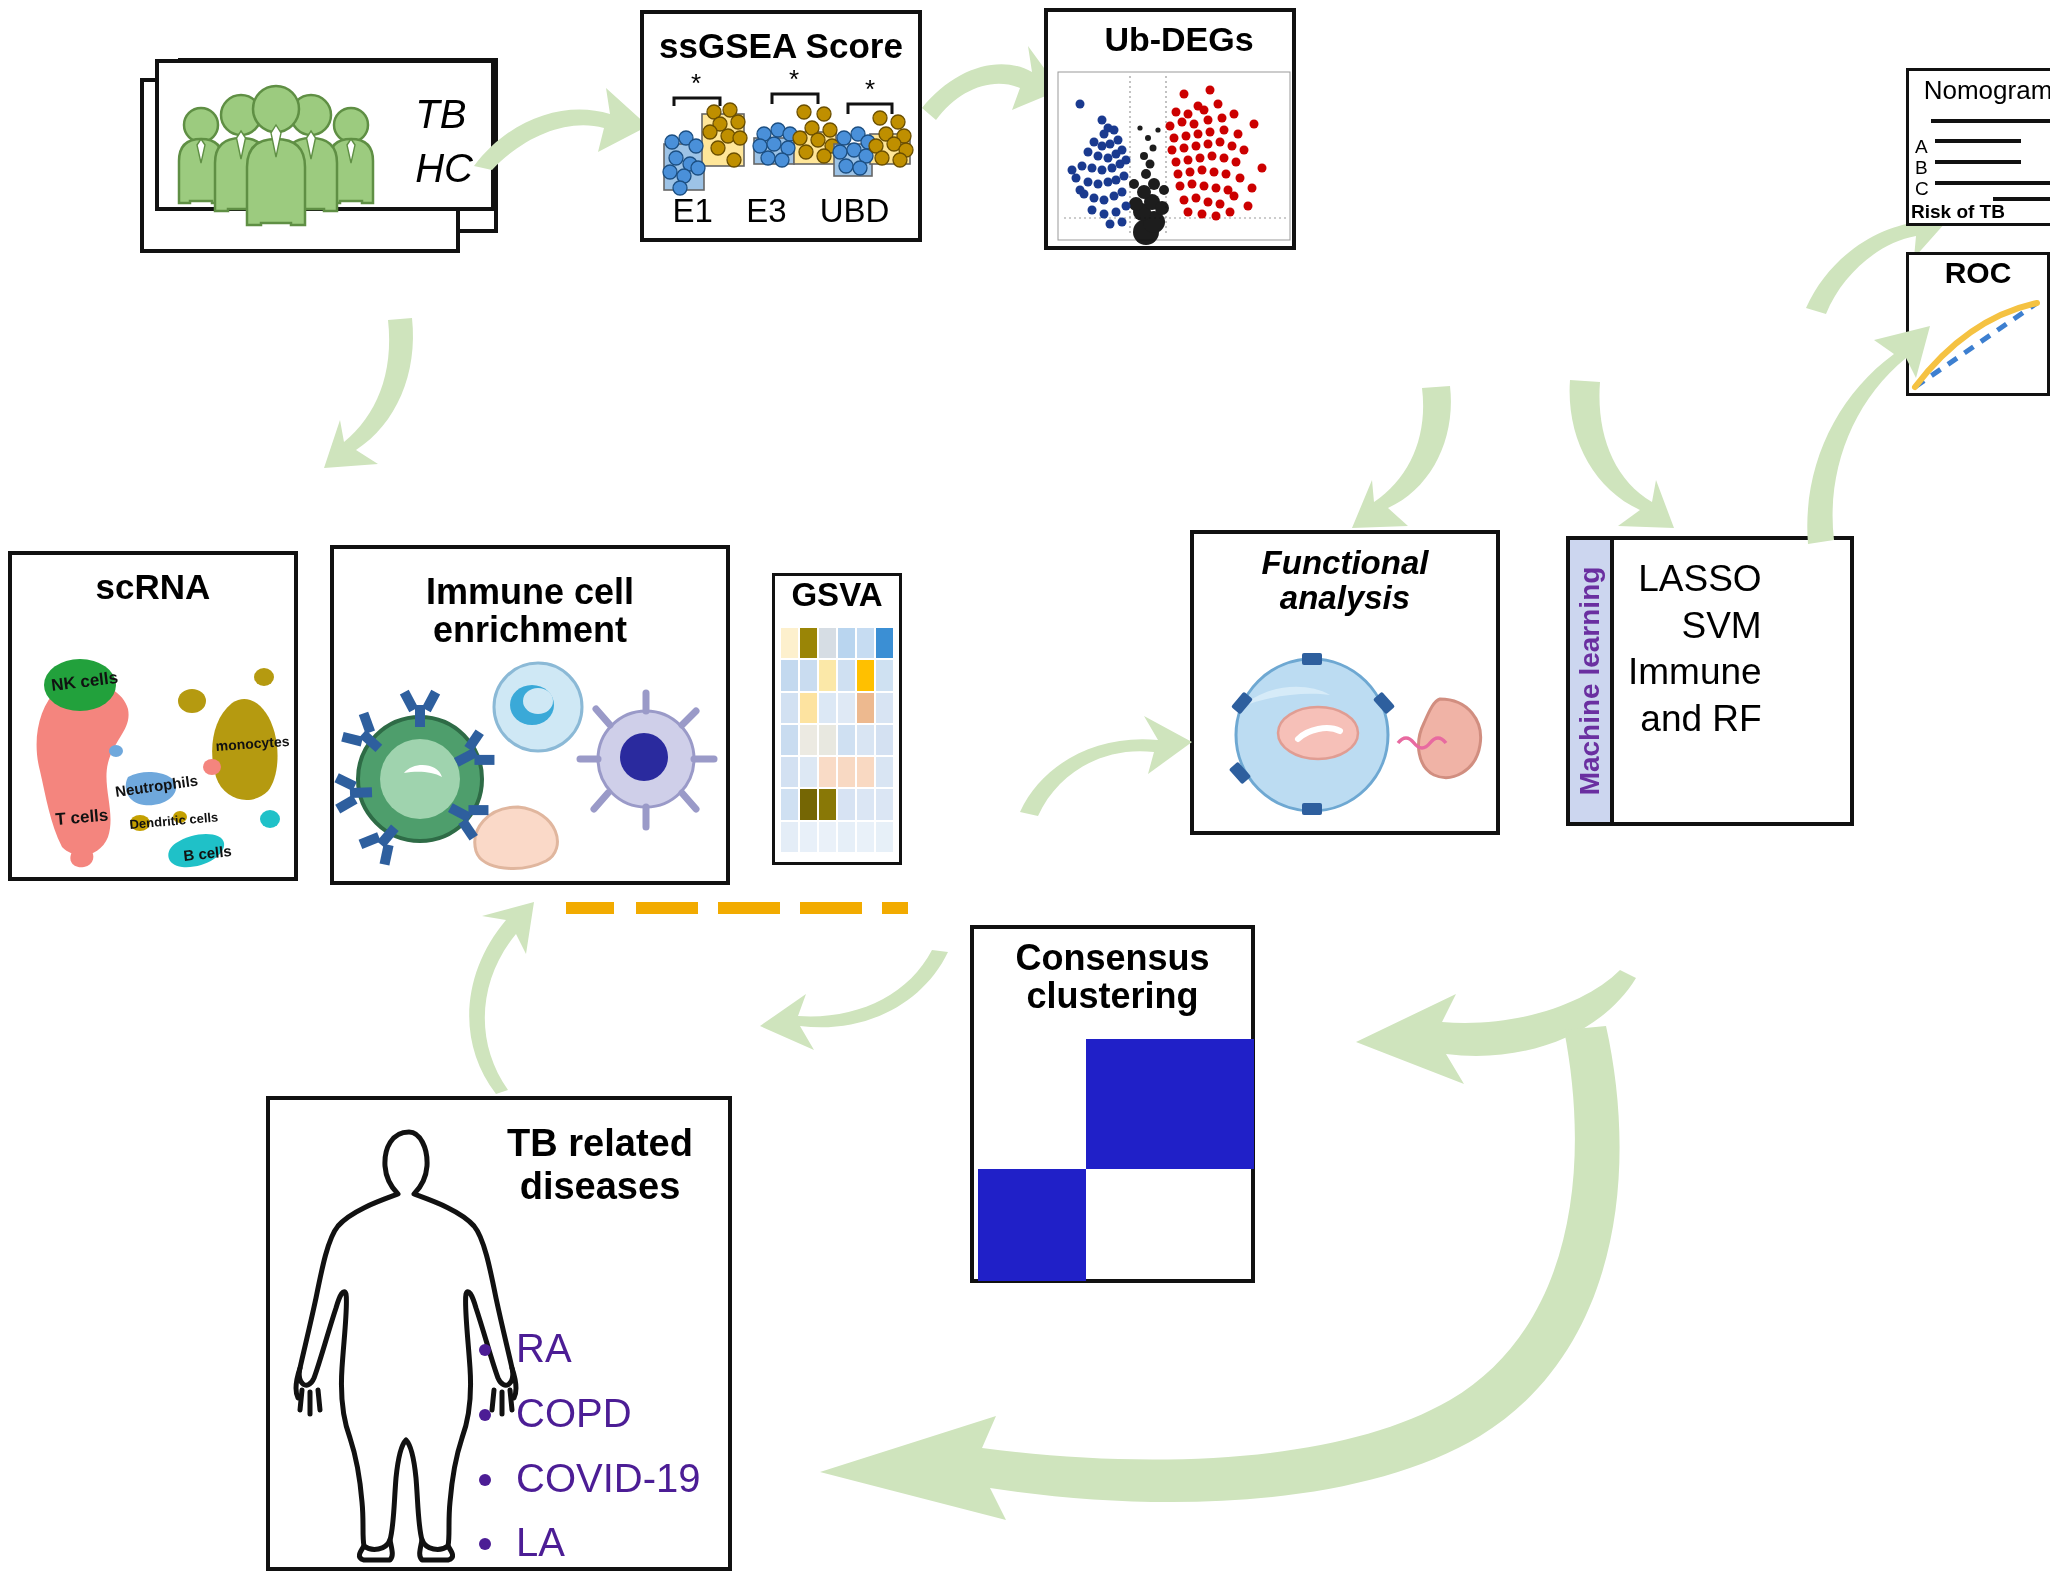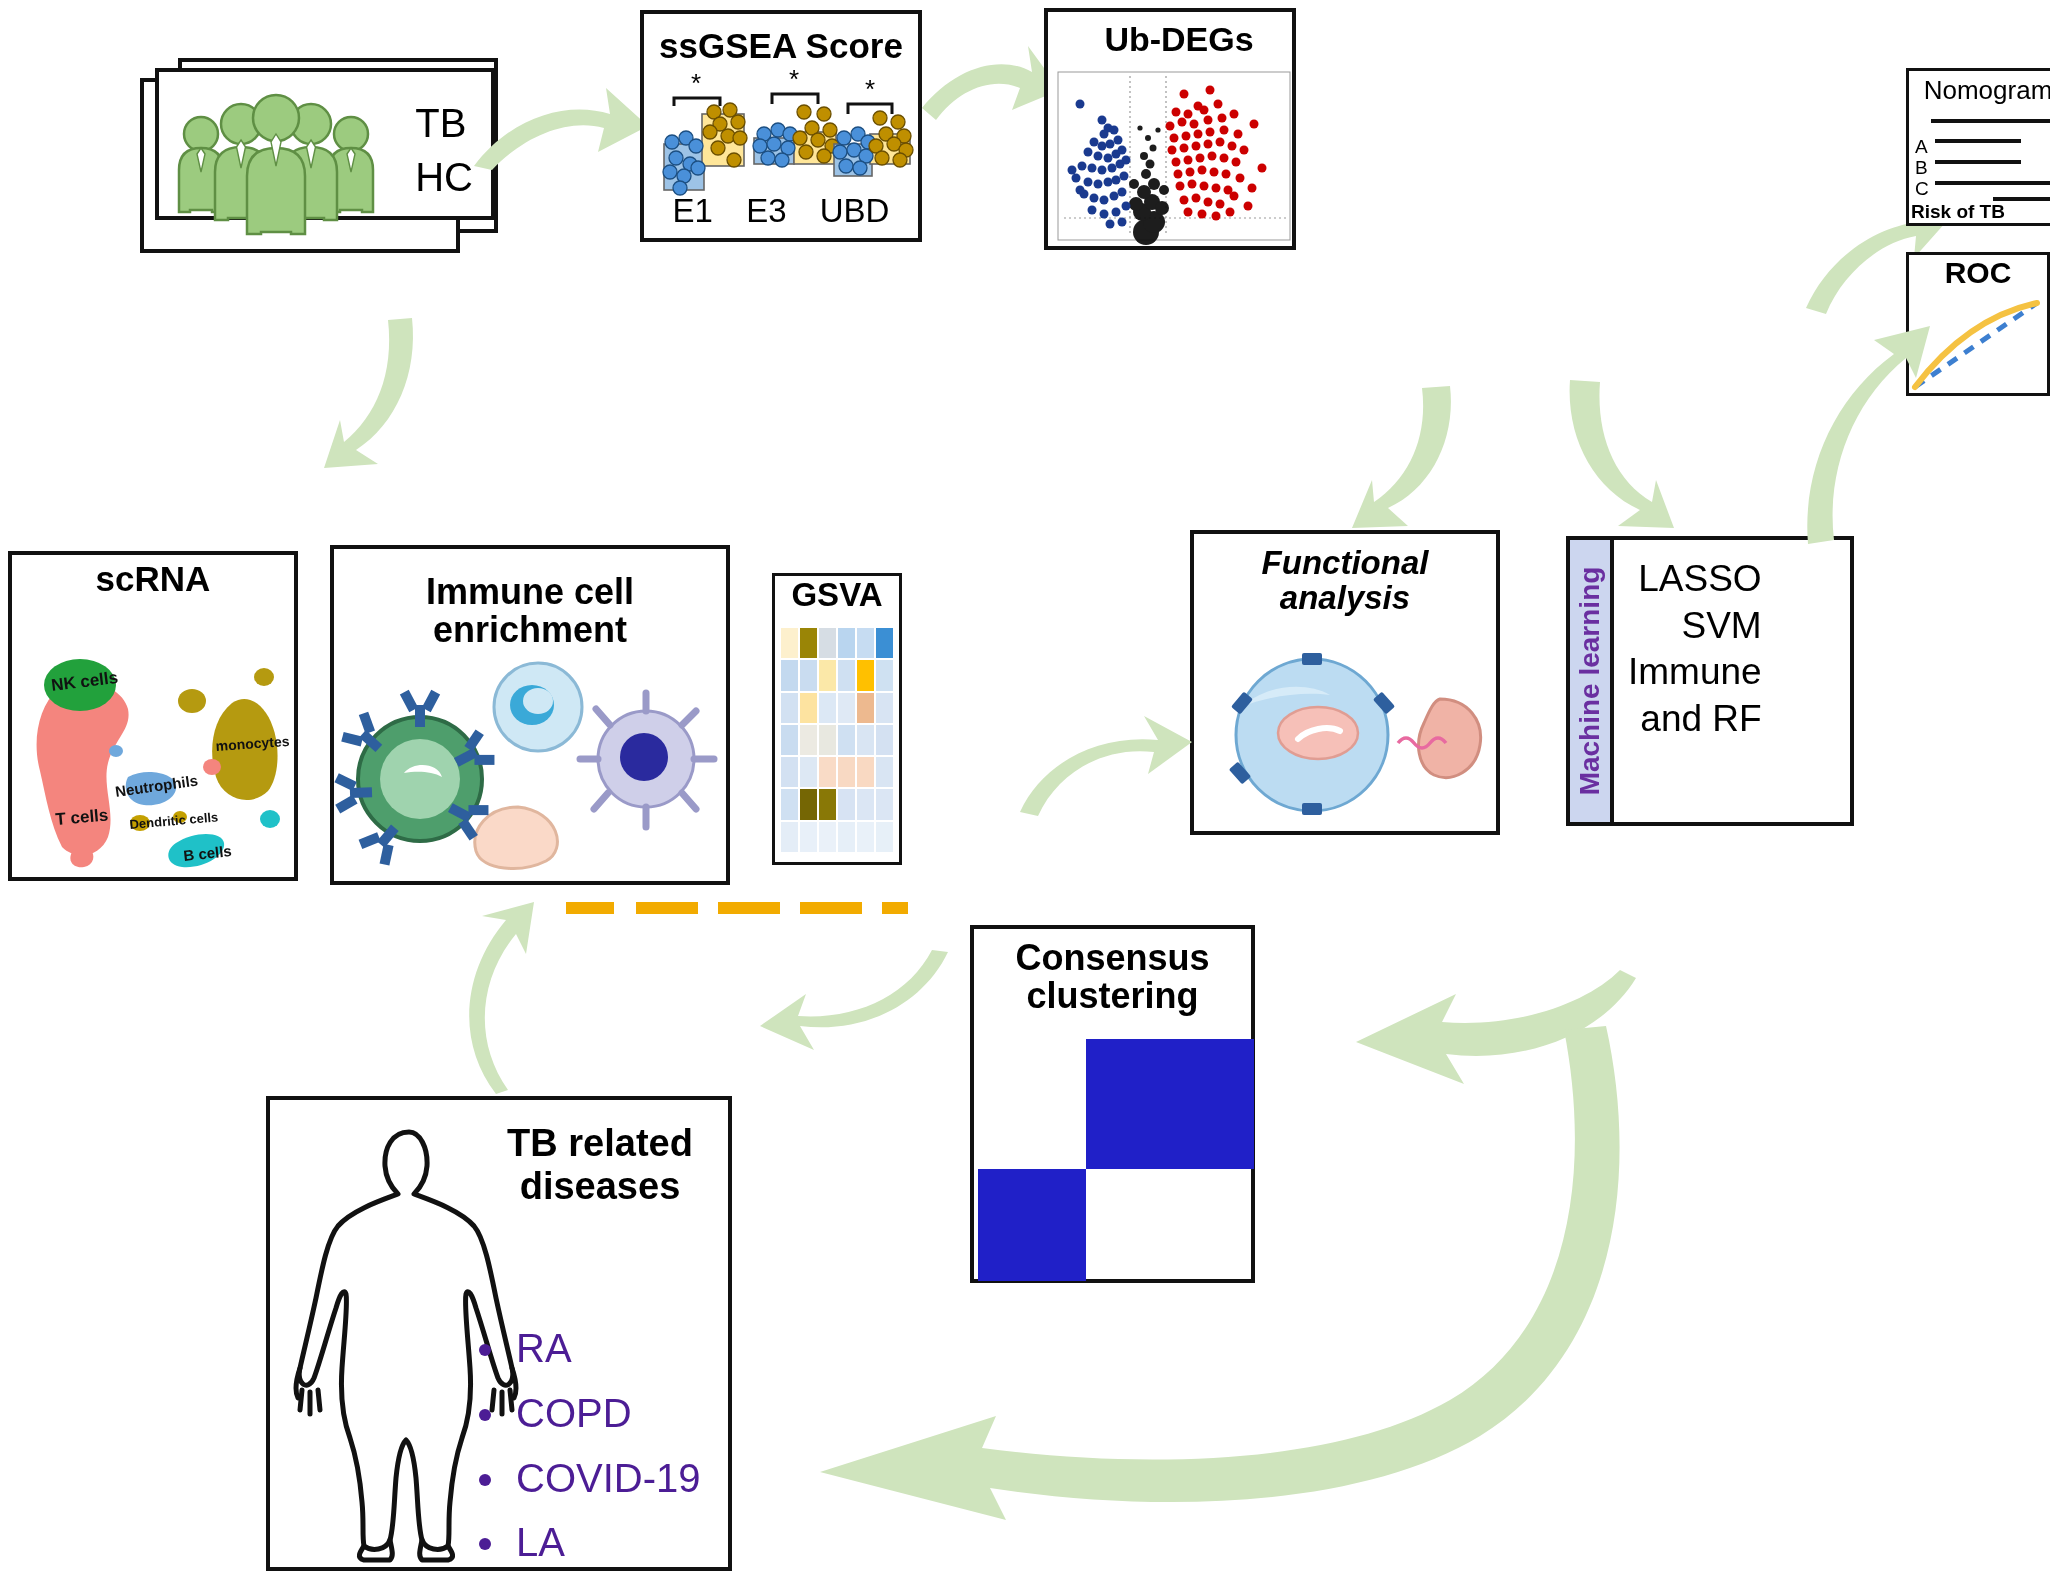--- a/index.html
+++ b/index.html
@@ -7,21 +7,21 @@
        font-family:"Liberation Sans","DejaVu Sans",sans-serif;color:#000;}
   .panel{position:absolute;background:#fff;border:4px solid #111;box-sizing:border-box;}
   .ttl{font-weight:bold;text-align:center;line-height:1.05;}
   .stack-sheet{position:absolute;background:#fff;border:4px solid #111;box-sizing:border-box;}
   svg{display:block;overflow:visible;}
   .arrow{position:absolute;}
 
   
   #cohort-panel{left:178px;top:58px;width:320px;height:175px;}
   #cohort-inner{left:140px;top:78px;width:320px;height:175px;}
-  #cohort-main{left:155px;top:68px;width:340px;height:152px;}
+  #cohort-main{left:155px;top:59px;width:340px;height:152px;font-style:italic;}
   #cohort-labels{position:absolute;right:18px;top:24px;font-size:40px;line-height:1.35;text-align:left;}
 
   
   #ssgsea-panel{left:640px;top:10px;width:282px;height:232px;}
   #ssgsea-title{font-size:35px;margin-top:14px;}
 
   
   #volcano-panel{left:1044px;top:8px;width:252px;height:242px;padding-left:18px;}
   #volcano-title{font-size:34px;margin-top:10px;}
 
@@ -30,21 +30,21 @@
   #nomogram-title{font-size:26px;margin-top:6px;font-weight:normal;}
   .nomo-row{position:relative;height:21px;}
   .nomo-letter{position:absolute;left:2px;top:-1px;font-size:19px;}
   .nomo-line{position:absolute;height:4px;background:#111;}
   #nomo-risk{position:absolute;left:2px;bottom:0px;font-size:19px;font-weight:bold;}
 
   
   #roc-panel{left:1906px;top:252px;width:144px;height:144px;border-width:3px;}
   #roc-title{font-size:30px;margin-top:2px;}
   #scrna-box{left:8px;top:551px;width:215px;height:130px;}
-  #scrna-title{font-size:35px;margin-top:6px;}
+  #scrna-title{font-size:35px;margin-top:14px;}
 
   
   #immune-panel{left:248px;top:545px;width:305px;height:140px;}
   #immune-title{font-size:36px;margin-top:24px;}
 
   
   #gsva-panel{left:772px;top:573px;width:118px;height:110px;border-width:3px;}
   #gsva-title{font-size:33px;margin-top:2px;}
 
   

